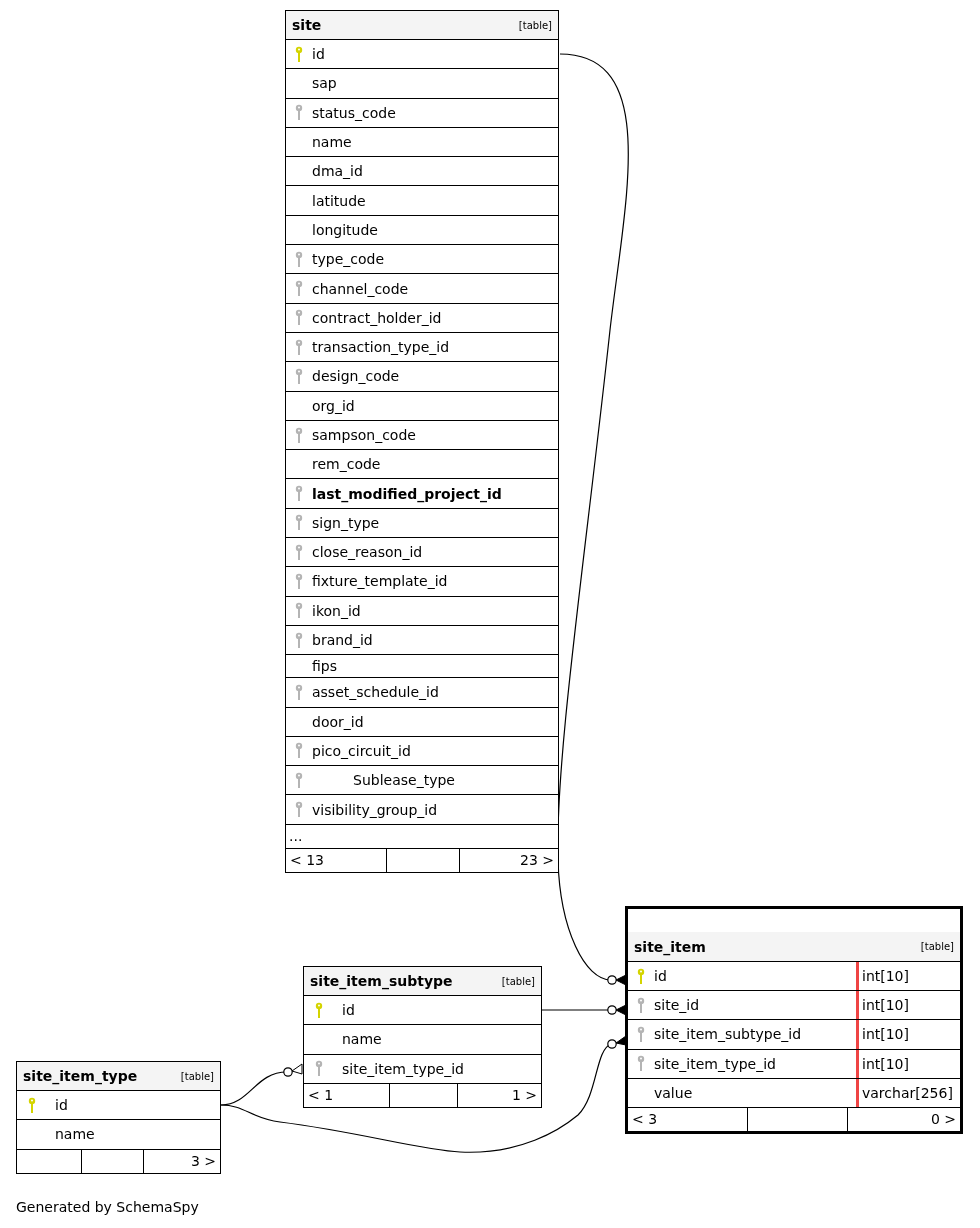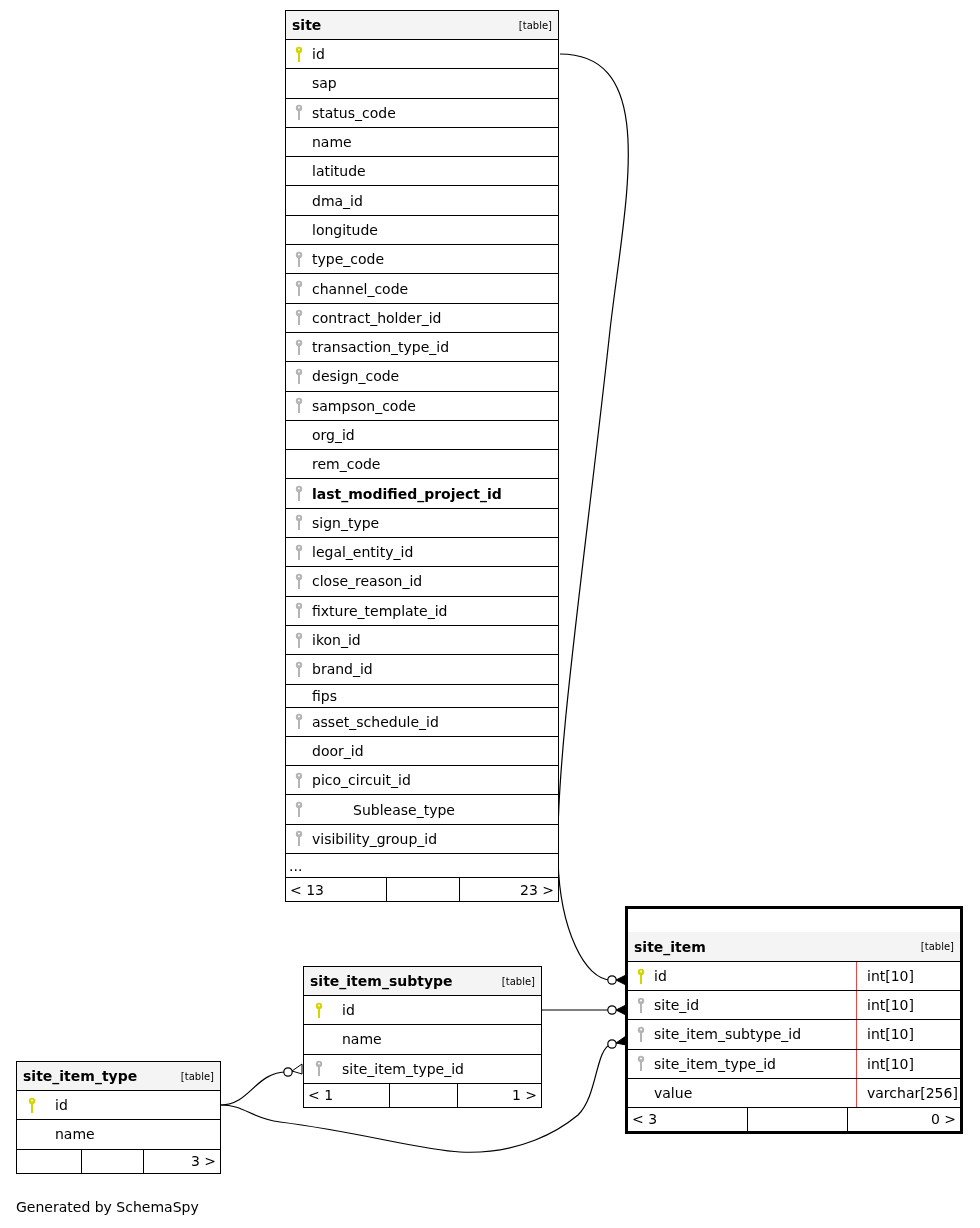--- a/index.html
+++ b/index.html
@@ -7,21 +7,21 @@
            font-family: "DejaVu Sans", sans-serif; font-size: 14px; color: #000; }
     .tbl { position: absolute; box-sizing: border-box; border: 1px solid #000; background: #fff; }
     .tbl.focus { border: 3px solid #000; }
     .hdr { height: 29px; background: #f4f4f4; border-bottom: 1px solid #000; box-sizing: border-box;
            display: flex; align-items: center; justify-content: space-between; padding: 0 6px; }
     .hdr .tname { font-weight: bold; font-size: 14px; }
     .hdr .ttype { font-size: 10px; }
     .row { box-sizing: border-box; border-bottom: 1px solid #000; display: flex; align-items: center; position: relative; }
     .row .key { width: 26px; flex: 0 0 26px; display: flex; justify-content: center; }
     .row .cname { flex: 1 1 auto; white-space: nowrap; }
-    .row .ctype { box-sizing: border-box; border-left: 1px solid #ef4444; height: 100%; display: flex; align-items: center; padding-left: 10px; white-space: nowrap; }
+    .row .ctype { box-sizing: border-box; border-left: 3px solid #ef4444; height: 100%; display: flex; align-items: center; padding-left: 3px; white-space: nowrap; }
     .row.more { padding-left: 3px; }
     .foot { display: flex; box-sizing: border-box; }
     .foot > div { box-sizing: border-box; display: flex; align-items: center; padding: 0 4px; }
     .foot > div + div { border-left: 1px solid #000; }
     .foot .r { justify-content: flex-end; }
     svg.conn { position: absolute; left: 0; top: 0; width: 980px; height: 1228px; pointer-events: none; }
     .footer-note { position: absolute; left: 16px; top: 1199px; font-size: 14px; }
     .keysvg { display: block; }
   </style>
 </head>
@@ -81,28 +81,28 @@
           </svg>
         </span>
         <span class="cname">status_code</span>
       </div>
       <div class="row" style="height: 29.3px;">
         <span class="key" style="width: 26px; flex-basis: 26px;"></span>
         <span class="cname">name</span>
       </div>
       <div class="row" style="height: 29.3px;">
         <span class="key" style="width: 26px; flex-basis: 26px;"></span>
+        <span class="cname">dma_id</span>
+      </div>
+      <div class="row" style="height: 29.3px;">
+        <span class="key" style="width: 26px; flex-basis: 26px;"></span>
         <span class="cname">latitude</span>
       </div>
       <div class="row" style="height: 29.3px;">
         <span class="key" style="width: 26px; flex-basis: 26px;"></span>
-        <span class="cname">dma_id</span>
-      </div>
-      <div class="row" style="height: 29.3px;">
-        <span class="key" style="width: 26px; flex-basis: 26px;"></span>
         <span class="cname">longitude</span>
       </div>
       <div class="row" style="height: 29.3px;">
         <span class="key" style="width: 26px; flex-basis: 26px;">
           <svg class="keysvg" width="8" height="17" viewBox="0 0 8 17">
             <circle cx="4" cy="4" r="3.2" fill="#b4b4b4"></circle>
             <rect x="3" y="6" width="2" height="10" fill="#b4b4b4"></rect>
             <circle cx="4" cy="3.4" r="1" fill="#fff"></circle>
           </svg>
         </span>
@@ -142,35 +142,35 @@
         <span class="key" style="width: 26px; flex-basis: 26px;">
           <svg class="keysvg" width="8" height="17" viewBox="0 0 8 17">
             <circle cx="4" cy="4" r="3.2" fill="#b4b4b4"></circle>
             <rect x="3" y="6" width="2" height="10" fill="#b4b4b4"></rect>
             <circle cx="4" cy="3.4" r="1" fill="#fff"></circle>
           </svg>
         </span>
         <span class="cname">design_code</span>
       </div>
       <div class="row" style="height: 29.3px;">
+        <span class="key" style="width: 26px; flex-basis: 26px;"></span>
+        <span class="cname">org_id</span>
+      </div>
+      <div class="row" style="height: 29.3px;">
         <span class="key" style="width: 26px; flex-basis: 26px;">
           <svg class="keysvg" width="8" height="17" viewBox="0 0 8 17">
             <circle cx="4" cy="4" r="3.2" fill="#b4b4b4"></circle>
             <rect x="3" y="6" width="2" height="10" fill="#b4b4b4"></rect>
             <circle cx="4" cy="3.4" r="1" fill="#fff"></circle>
           </svg>
         </span>
         <span class="cname">sampson_code</span>
       </div>
       <div class="row" style="height: 29.3px;">
         <span class="key" style="width: 26px; flex-basis: 26px;"></span>
-        <span class="cname">org_id</span>
-      </div>
-      <div class="row" style="height: 29.3px;">
-        <span class="key" style="width: 26px; flex-basis: 26px;"></span>
         <span class="cname">rem_code</span>
       </div>
       <div class="row" style="height: 29.3px; font-weight: bold;">
         <span class="key" style="width: 26px; flex-basis: 26px;">
           <svg class="keysvg" width="8" height="17" viewBox="0 0 8 17">
             <circle cx="4" cy="4" r="3.2" fill="#b4b4b4"></circle>
             <rect x="3" y="6" width="2" height="10" fill="#b4b4b4"></rect>
             <circle cx="4" cy="3.4" r="1" fill="#fff"></circle>
           </svg>
         </span>
@@ -178,30 +178,20 @@
       </div>
       <div class="row" style="height: 29.3px;">
         <span class="key" style="width: 26px; flex-basis: 26px;">
           <svg class="keysvg" width="8" height="17" viewBox="0 0 8 17">
             <circle cx="4" cy="4" r="3.2" fill="#b4b4b4"></circle>
             <rect x="3" y="6" width="2" height="10" fill="#b4b4b4"></rect>
             <circle cx="4" cy="3.4" r="1" fill="#fff"></circle>
           </svg>
         </span>
         <span class="cname">sign_type</span>
-      </div>
-      <div class="row" style="height: 29.3px;">
-        <span class="key" style="width: 26px; flex-basis: 26px;">
-          <svg class="keysvg" width="8" height="17" viewBox="0 0 8 17">
-            <circle cx="4" cy="4" r="3.2" fill="#b4b4b4"></circle>
-            <rect x="3" y="6" width="2" height="10" fill="#b4b4b4"></rect>
-            <circle cx="4" cy="3.4" r="1" fill="#fff"></circle>
-          </svg>
-        </span>
-        <span class="cname">legal_entity_id</span>
       </div>
       <div class="row" style="height: 29.3px;">
         <span class="key" style="width: 26px; flex-basis: 26px;">
           <svg class="keysvg" width="8" height="17" viewBox="0 0 8 17">
             <circle cx="4" cy="4" r="3.2" fill="#b4b4b4"></circle>
             <rect x="3" y="6" width="2" height="10" fill="#b4b4b4"></rect>
             <circle cx="4" cy="3.4" r="1" fill="#fff"></circle>
           </svg>
         </span>
         <span class="cname">close_reason_id</span>

